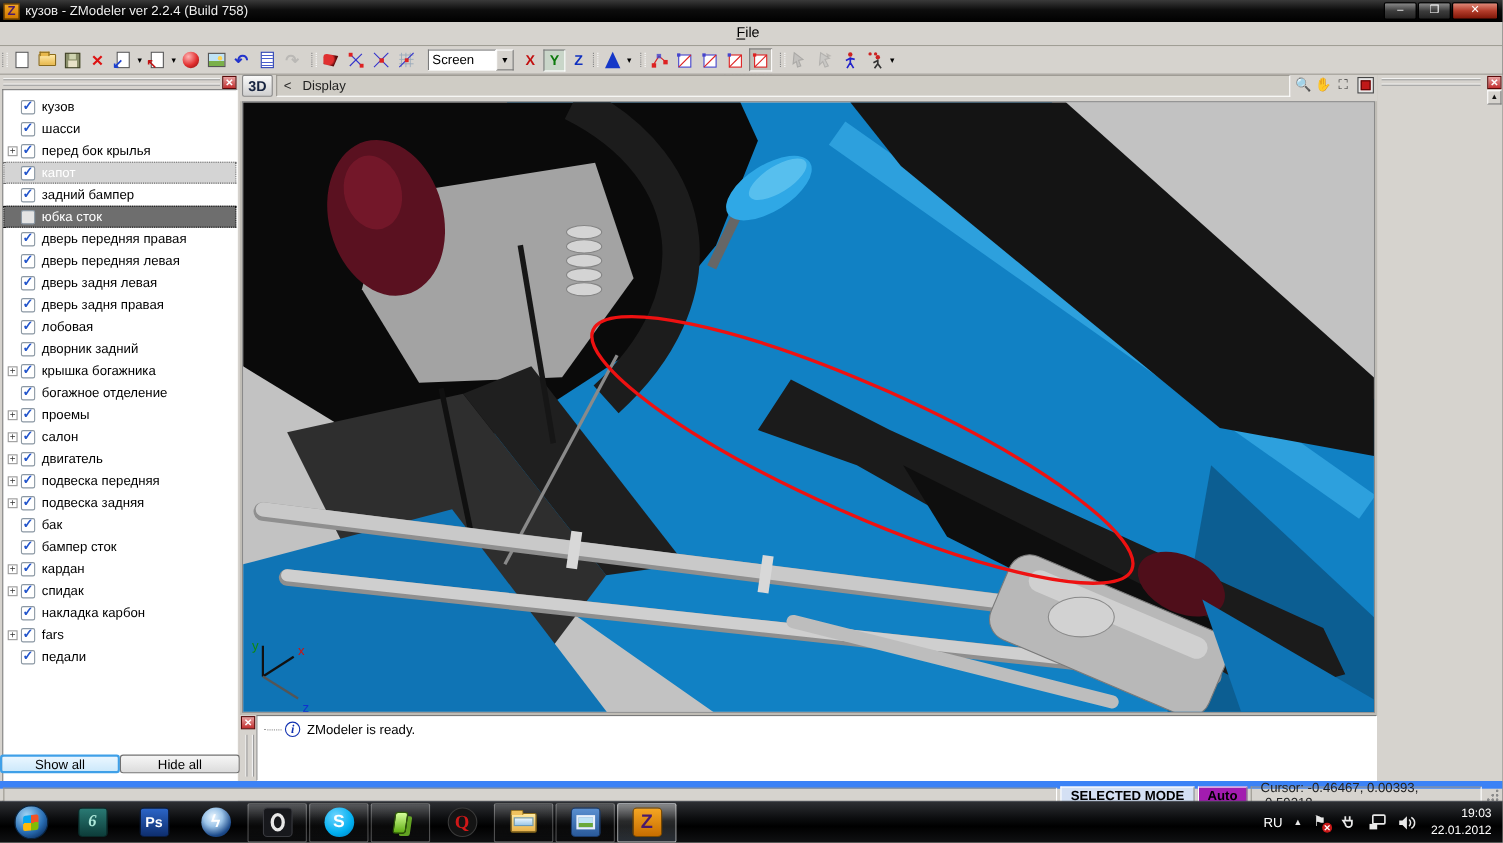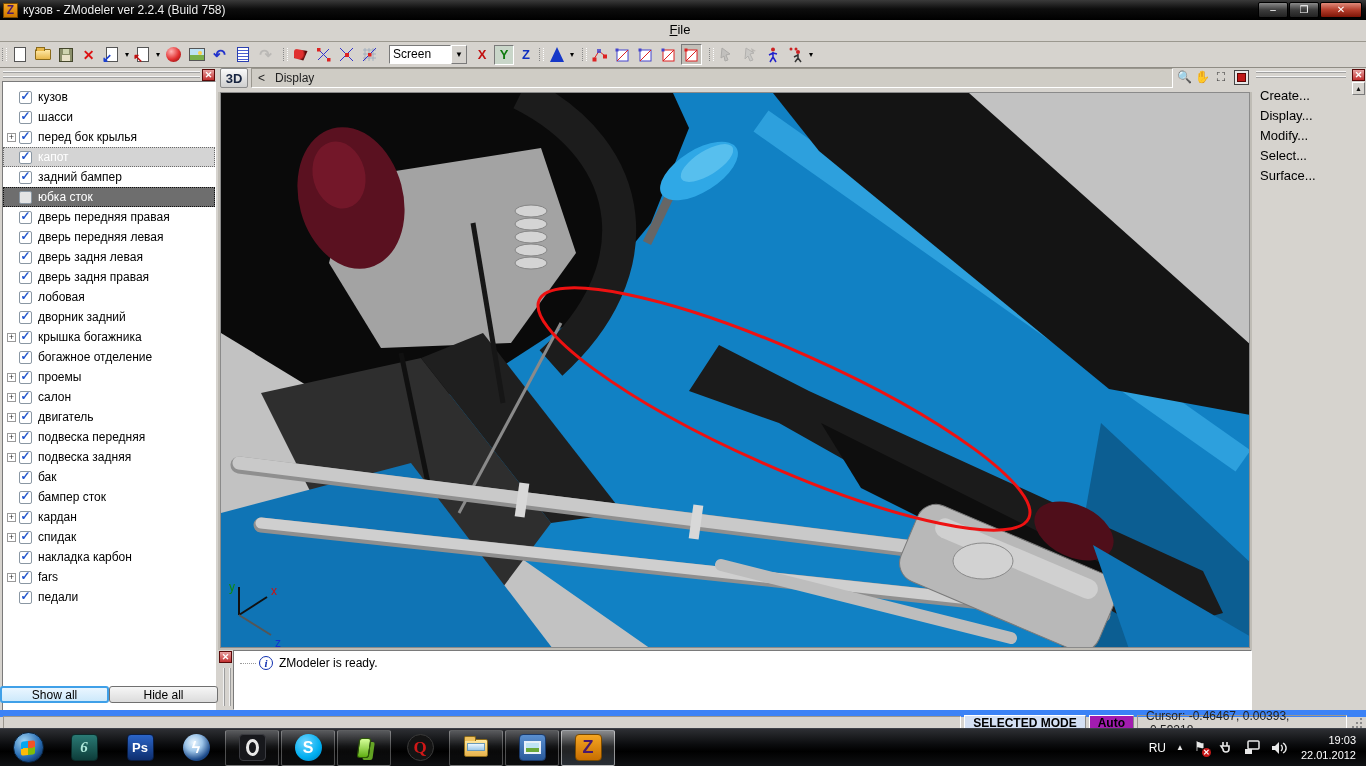--- a/index.html
+++ b/index.html
@@ -684,27 +684,20 @@
             <span class="msg-text">ZModeler is ready.</span>
           </div>
         </div>
       </div>
     </div>
 
     <div id="right-panel">
       <div id="right-grip" class="panel-grip" style="left:4px;right:20px;"></div>
       <div class="close-red" id="right-close">✕</div>
       <div id="right-scroll-up">▲</div>
-      <div id="cmd-list">
-          <div class="cmd-item">Create...</div>
-          <div class="cmd-item">Display...</div>
-          <div class="cmd-item">Modify...</div>
-          <div class="cmd-item">Select...</div>
-          <div class="cmd-item">Surface...</div>
-        </div>
     </div>
   </div>
 
   <div id="statusbar">
     <span id="sb-spacer"></span>
     <span class="sb-seg" id="sb-mode">SELECTED MODE</span>
     <span class="sb-seg" id="sb-auto">Auto</span>
     <span class="sb-seg" id="sb-cursor">Cursor: -0.46467, 0.00393, -0.59218</span>
     <span id="sb-grip"></span>
   </div>

